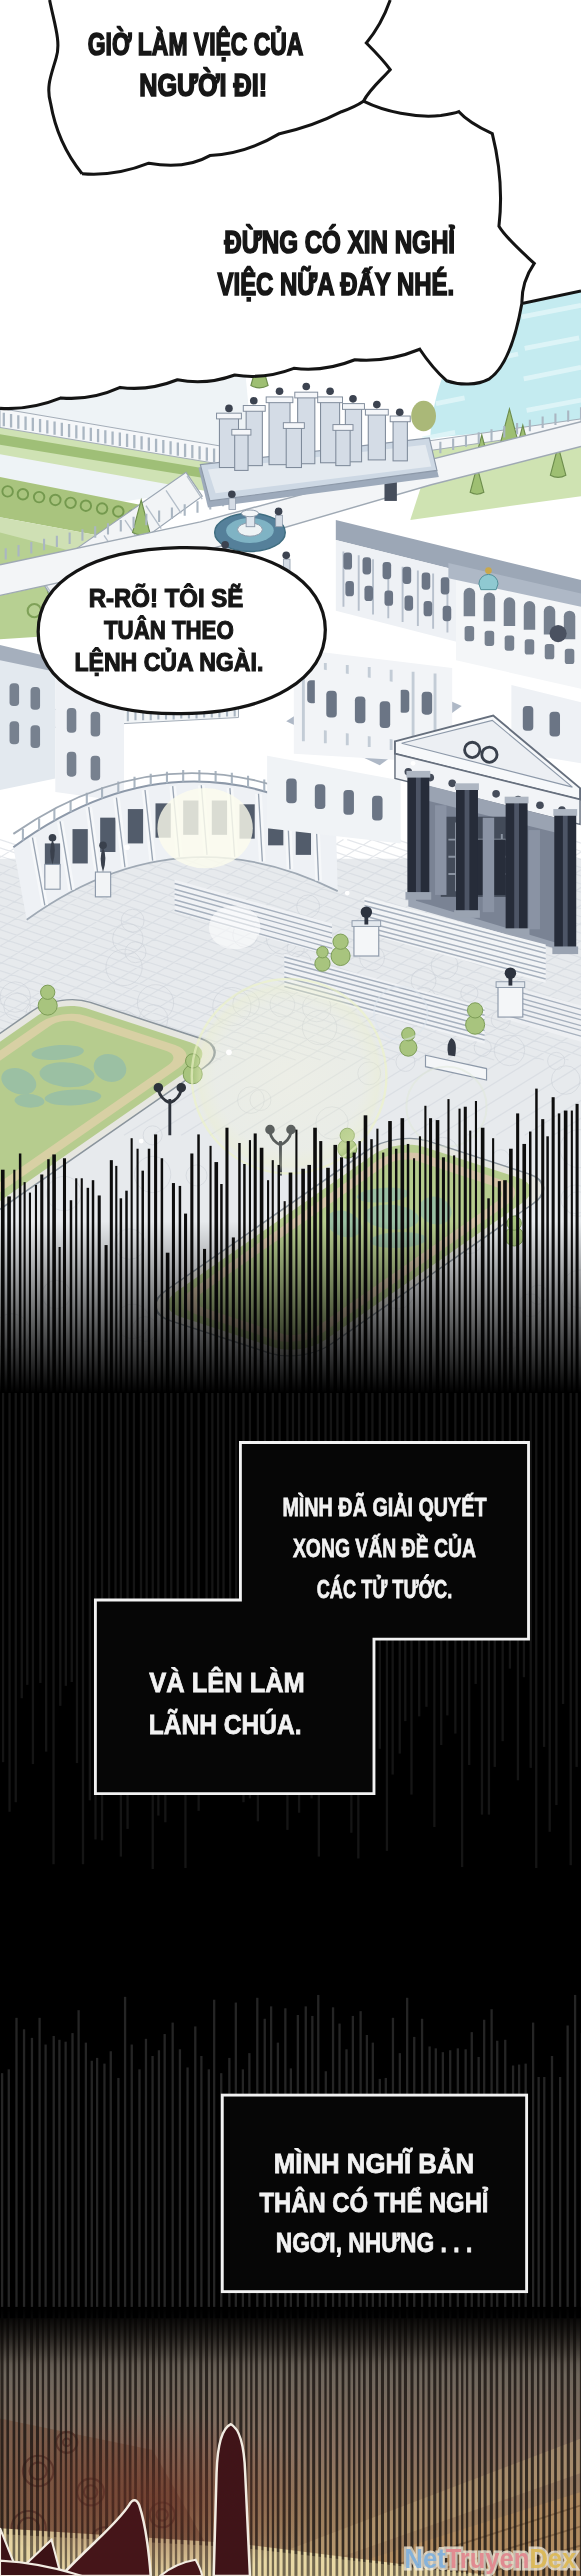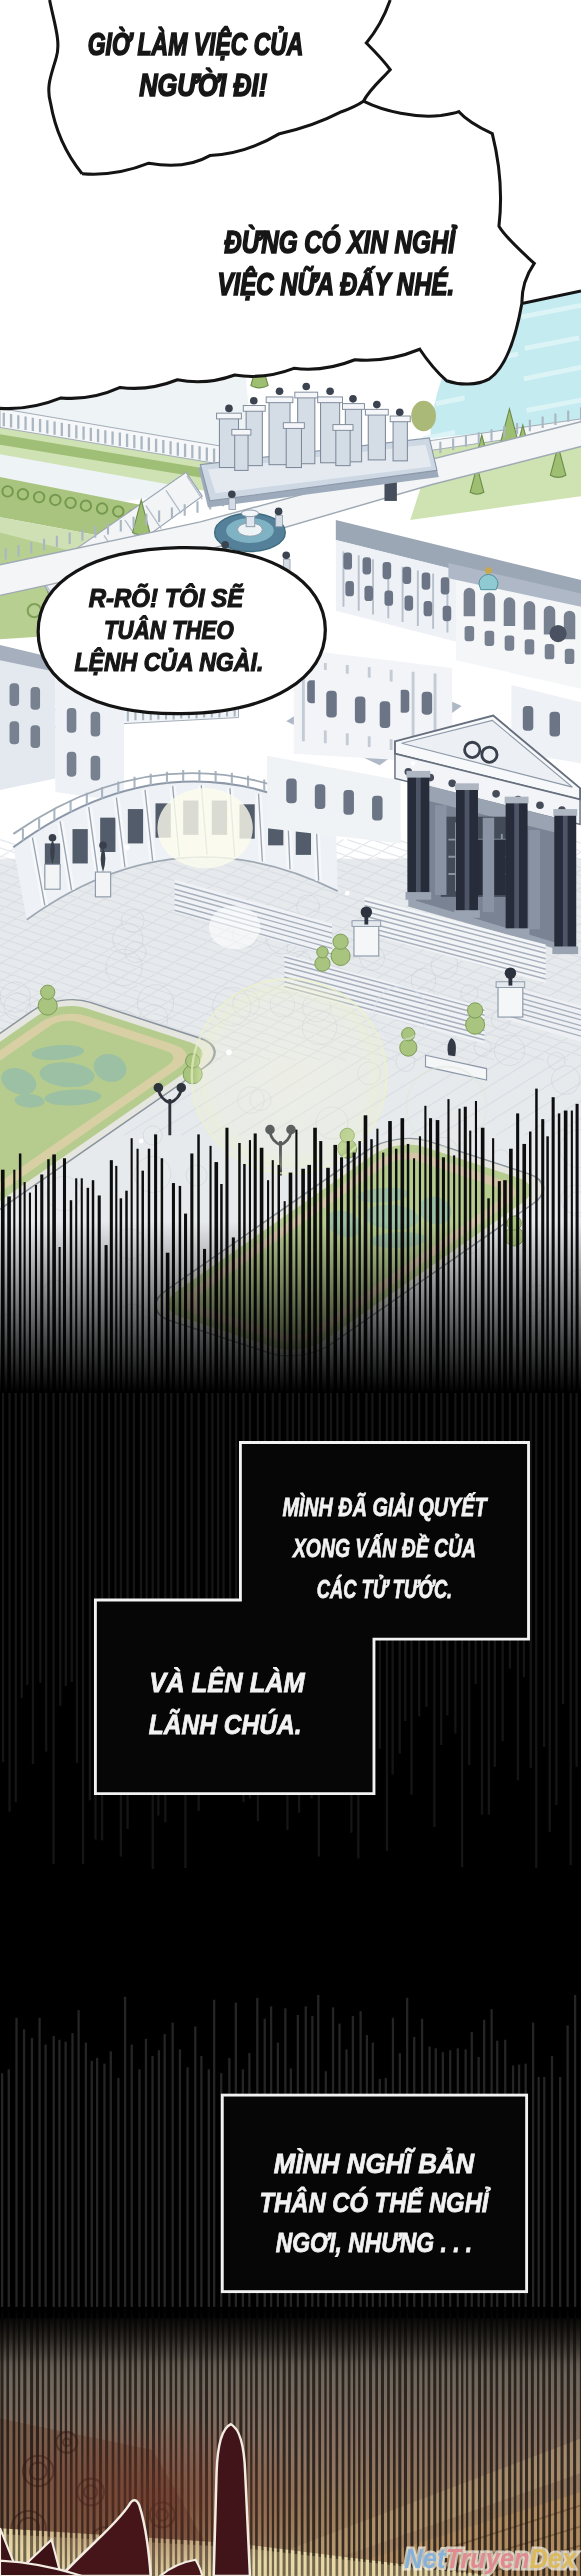--- a/index.html
+++ b/index.html
@@ -1,14 +1,14 @@
 <!DOCTYPE html>
 <html><head><meta charset="utf-8"><style>
 html,body{margin:0;padding:0;background:#fff;}
-#page{position:relative;width:581px;height:2576px;overflow:hidden;background:#fff;font-family:"Liberation Sans",sans-serif;font-style:italic;}
+#page{position:relative;width:581px;height:2576px;overflow:hidden;background:#fff;font-family:"Liberation Sans",sans-serif;}
 text{font-family:"Liberation Sans",sans-serif;font-weight:bold;}
 </style></head><body>
 <div id="page">
 <svg width="581" height="2576" viewBox="0 0 609 2700">
 <defs>
 <linearGradient id="botbg" x1="0" y1="2430" x2="0" y2="2700" gradientUnits="userSpaceOnUse">
           <stop offset="0" stop-color="#35302b"></stop>
           <stop offset="0.22" stop-color="#6e665c"></stop>
           <stop offset="0.5" stop-color="#8a7262"></stop>
           <stop offset="0.78" stop-color="#9d7f5e"></stop>

